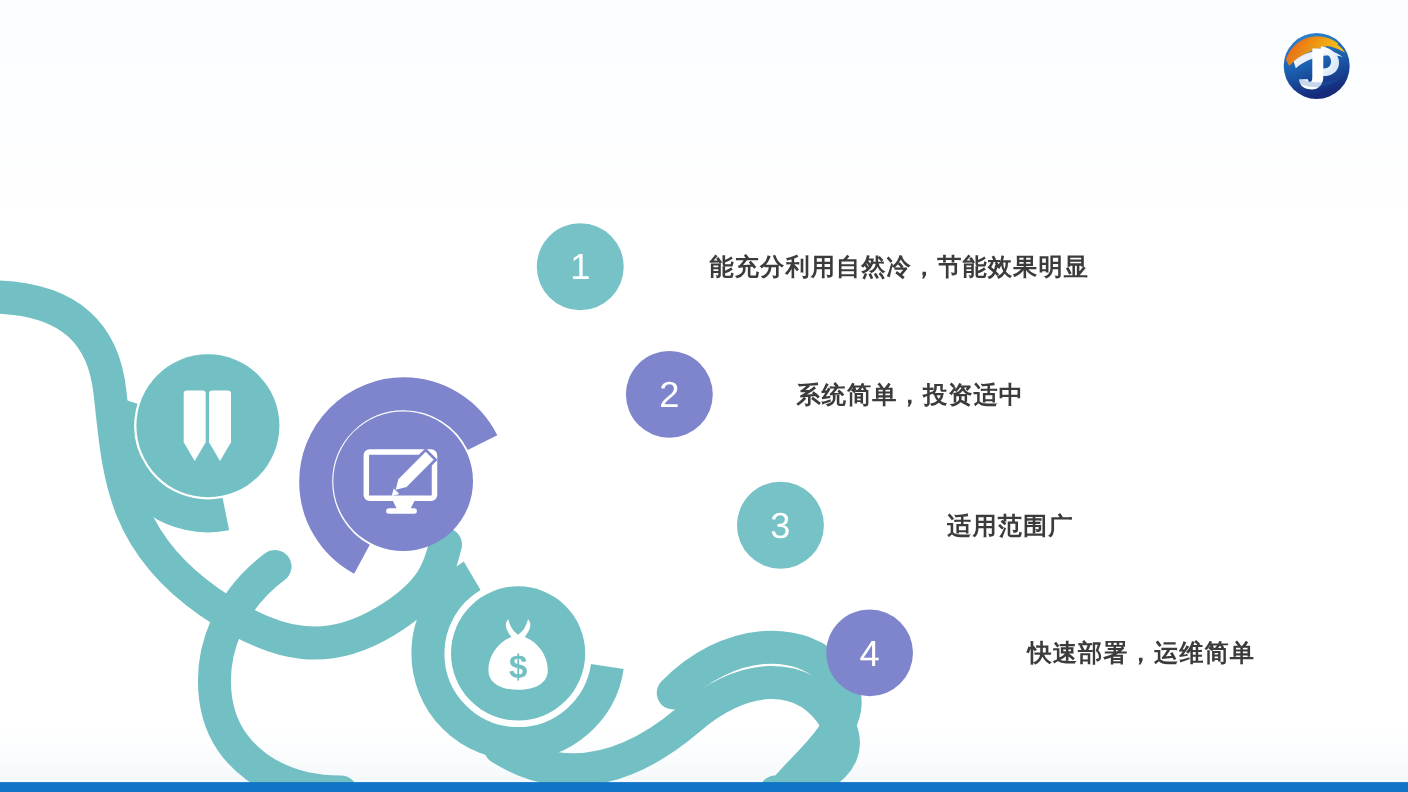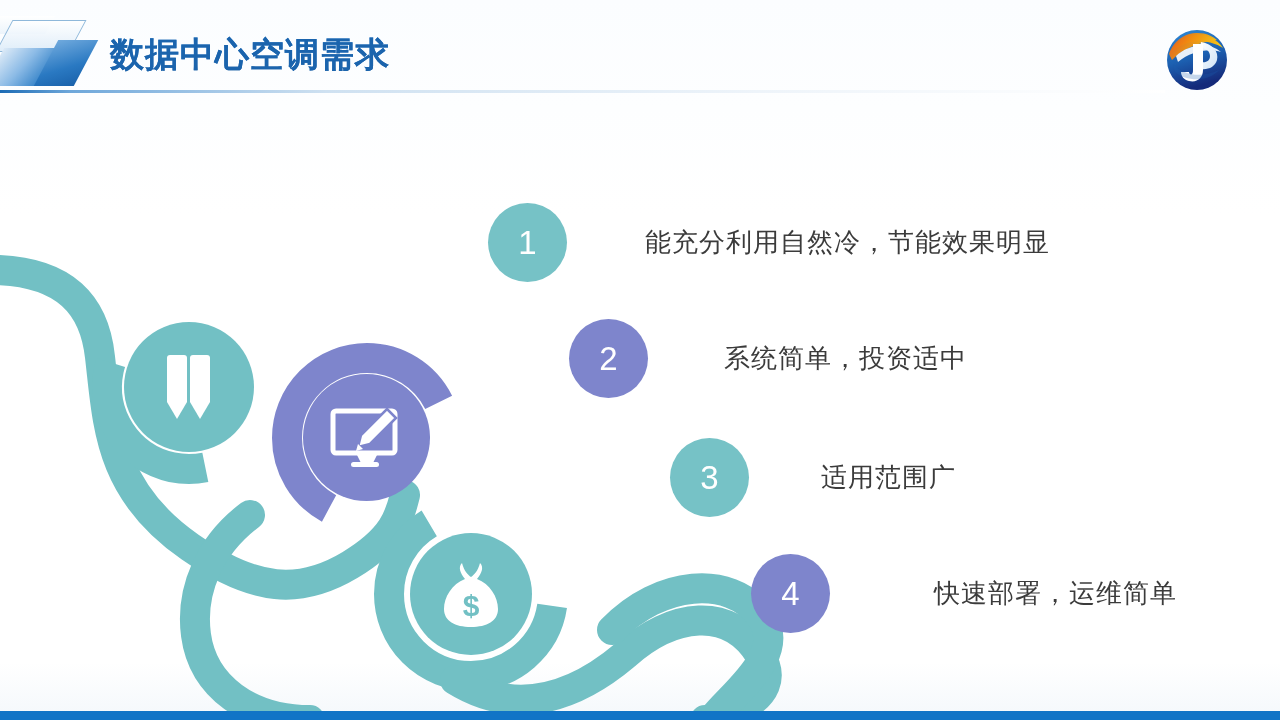--- a/index.html
+++ b/index.html
@@ -125,58 +125,50 @@
     color: #ffffff;
     font-size: 33px;
     font-weight: normal;
     flex: 0 0 auto;
   }
   .num-teal   { background: #76c2c6; }
   .num-purple { background: #7e85cc; }
 
   .item-text {
     color: #3b3b3b;
-    font-size: 26px;
-    font-weight: normal;
+    font-size: 22px;
+    font-weight: bold;
     letter-spacing: 1px;
     white-space: nowrap;
   }
 
   .item-1 { left: 488px; top: 203px; }
   .item-1 .item-text { margin-left: 78px; }
   .item-2 { left: 569px; top: 319px; }
   .item-2 .item-text { margin-left: 76px; }
   .item-3 { left: 670px; top: 438px; }
-  .item-3 .item-text { margin-left: 72px; }
+  .item-3 .item-text { margin-left: 112px; }
   .item-4 { left: 751px; top: 554px; }
   .item-4 .item-text { margin-left: 104px; }
 
   
   .bottom-bar {
     position: absolute;
     left: 0;
     top: 711px;
     width: 1280px;
     height: 9px;
     background: #1174c6;
   }
 </style>
 </head>
 <body>
 
 <div id="slide">
 
-  <div class="header">
-    <div class="hdr-shape-fill3"></div>
-    <div class="hdr-shape-outline"></div>
-    <div class="hdr-shape-fill"></div>
-    <div class="hdr-shape-fill2"></div>
-    <div class="hdr-title">数据中心空调需求</div>
-    <div class="hdr-rule"></div>
-  </div>
 
   <div class="logo">
     <svg width="68" height="68" viewBox="0 0 68 68">
       <defs>
         <linearGradient id="globeGrad" x1="0" y1="0" x2="0.3" y2="1">
           <stop offset="0%" stop-color="#2f8ad6"></stop>
           <stop offset="55%" stop-color="#1c5fb0"></stop>
           <stop offset="100%" stop-color="#152a7a"></stop>
         </linearGradient>
         <linearGradient id="arcGrad" x1="0" y1="0" x2="1" y2="0.4">

